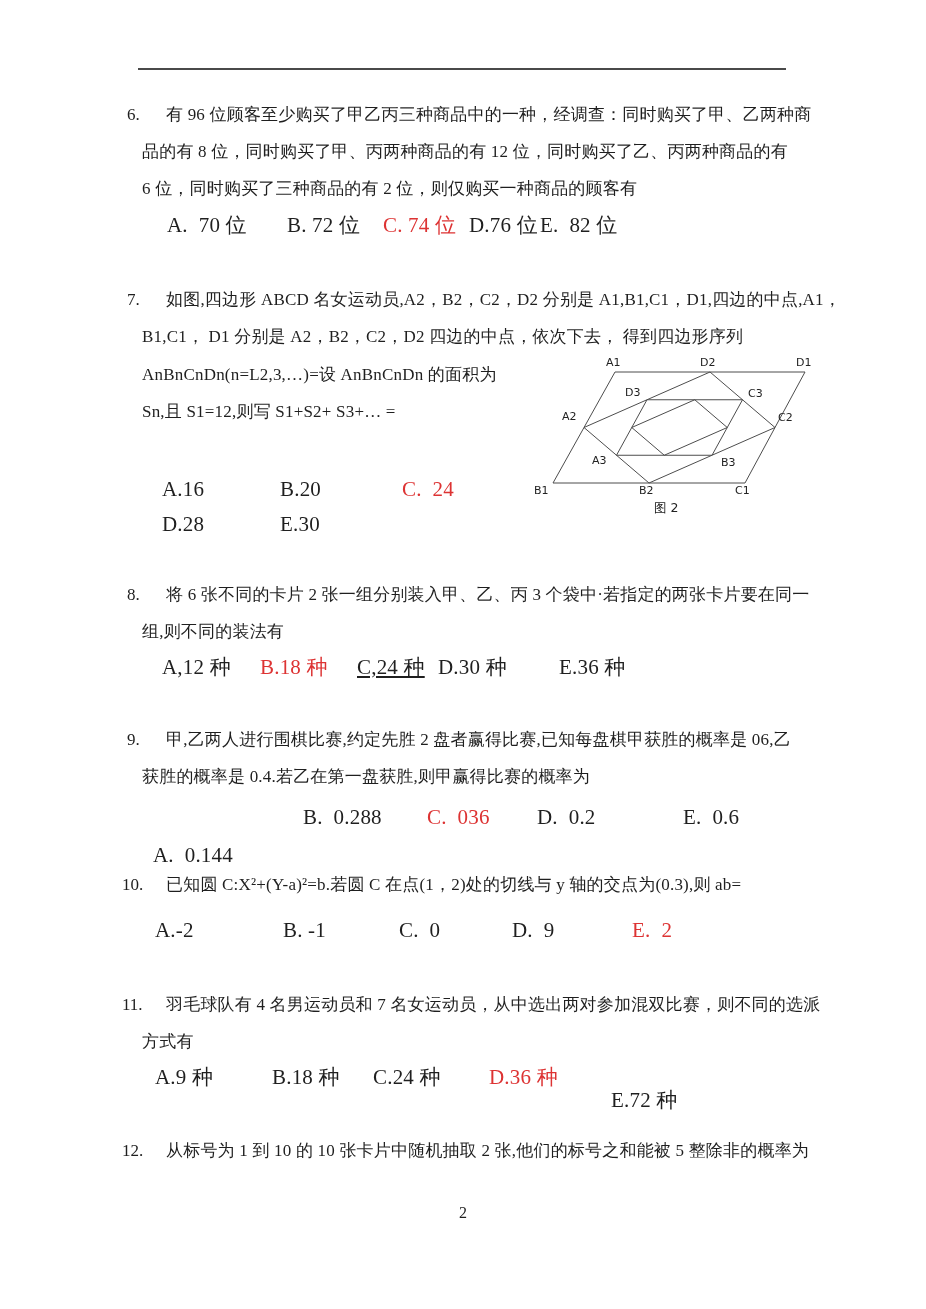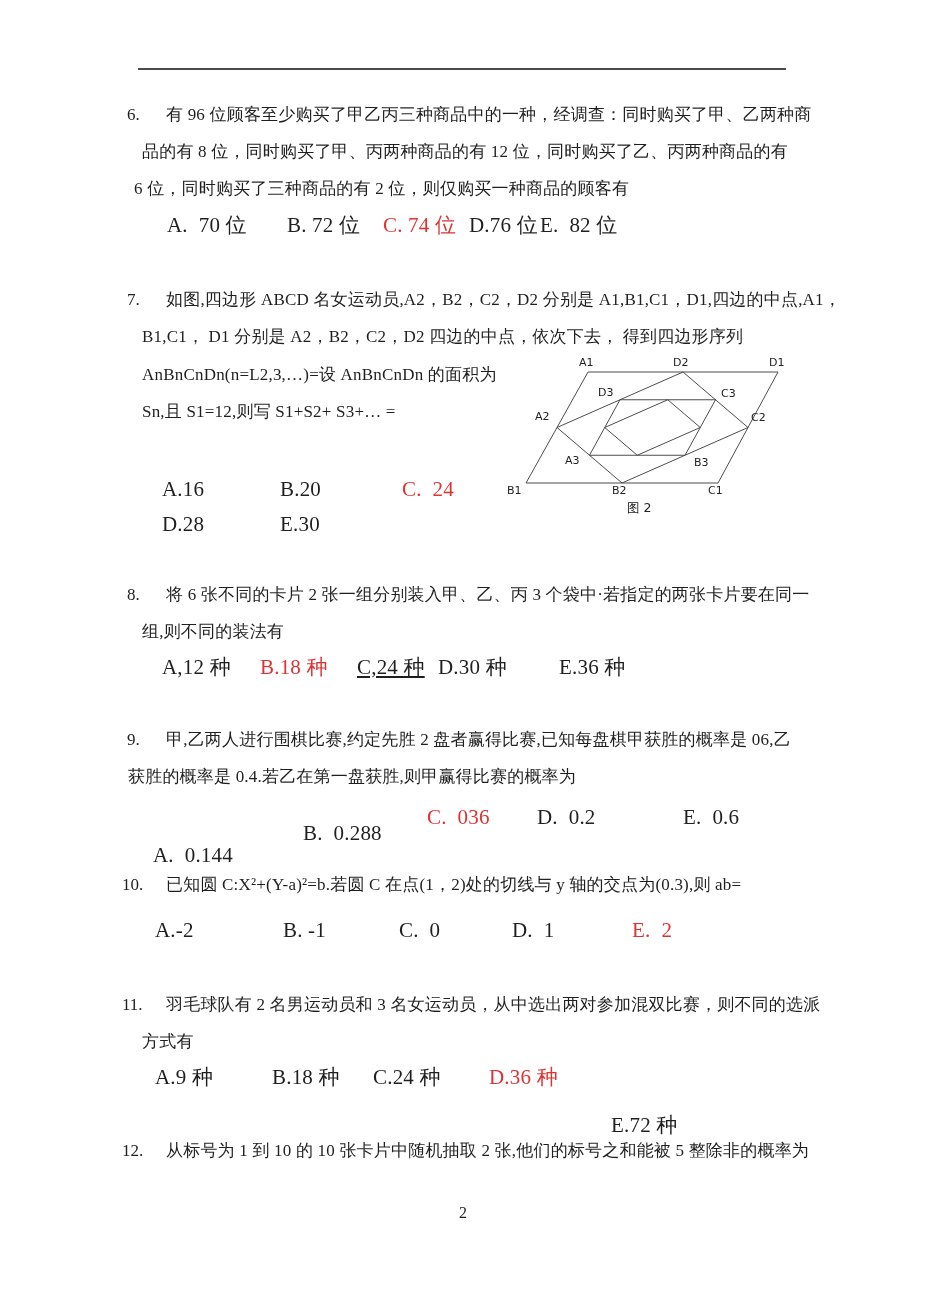--- a/index.html
+++ b/index.html
@@ -14,21 +14,21 @@
   .ln {
     position:absolute; font-size:17px; line-height:24px;
     white-space:pre; letter-spacing:0.2px;
   }
   .num { position:absolute; font-size:17px; line-height:24px; white-space:pre; }
   .opt {
     position:absolute; font-size:21px; line-height:24px; white-space:pre;
     letter-spacing:0.2px;
   }
   .red { color:var(--highlight-red,#dd3333); }
-  .figure { position:absolute; left:501px; top:350px; width:300px; height:170px; }
+  .figure { position:absolute; left:528px; top:350px; width:300px; height:170px; }
   .figure svg { display:block; }
   .figure text {
     font-family:"DejaVu Sans","Liberation Sans",sans-serif;
     font-size:11px; fill:#222222;
   }
   .figure text.cap { font-size:12.5px; }
   .pageno {
     position:absolute; left:0; top:1204px; width:926px; text-align:center;
     font-size:16px;
   }
@@ -38,21 +38,21 @@
 
 <div class="page">
 
   <div class="rule" style="left:138px; top:68px; width:648px; height:2px;"></div>
 
   
   <div class="q">
     <span class="num" style="left:127px; top:103px;">6.</span>
     <div class="ln" style="left:166px; top:103px;">有 96 位顾客至少购买了甲乙丙三种商品中的一种，经调查：同时购买了甲、乙两种商</div>
     <div class="ln" style="left:142px; top:140px;">品的有 8 位，同时购买了甲、丙两种商品的有 12 位，同时购买了乙、丙两种商品的有</div>
-    <div class="ln" style="left:134px; top:177px;">6 位，同时购买了三种商品的有 2 位，则仅购买一种商品的顾客有</div>
+    <div class="ln" style="left:142px; top:177px;">6 位，同时购买了三种商品的有 2 位，则仅购买一种商品的顾客有</div>
     <span class="opt" style="left:167px; top:213px;">A.  70 位</span>
     <span class="opt" style="left:287px; top:213px;">B. 72 位</span>
     <span class="opt red" style="left:383px; top:213px;">C. 74 位</span>
     <span class="opt" style="left:469px; top:213px;text-align:right;">D.76 位</span>
     <span class="opt" style="left:540px; top:213px;">E.  82 位</span>
   </div>
 
   
   <div class="q">
     <span class="num" style="left:127px; top:288px;">7.</span>
@@ -101,49 +101,49 @@
     <span class="opt red" style="left:260px; top:655px;">B.18 种</span>
     <span class="opt" style="left:357px; top:655px;text-decoration:underline;">C,24 种</span>
     <span class="opt" style="left:438px; top:655px;">D.30 种</span>
     <span class="opt" style="left:559px; top:655px;">E.36 种</span>
   </div>
 
   
   <div class="q">
     <span class="num" style="left:127px; top:728px;">9.</span>
     <div class="ln" style="left:166px; top:728px;">甲,乙两人进行围棋比赛,约定先胜 2 盘者赢得比赛,已知每盘棋甲获胜的概率是 06,乙</div>
-    <div class="ln" style="left:128px; top:765px;">获胜的概率是 0.4.若乙在第一盘获胜,则甲赢得比赛的概率为</div>
+    <div class="ln" style="left:142px; top:765px;">获胜的概率是 0.4.若乙在第一盘获胜,则甲赢得比赛的概率为</div>
     <span class="opt" style="left:153px; top:805px;margin-top:38px;">A.  0.144</span>
-    <span class="opt" style="left:303px; top:805px;margin-top:16px;">B.  0.288</span>
+    <span class="opt" style="left:303px; top:805px;">B.  0.288</span>
     <span class="opt red" style="left:427px; top:805px;">C.  036</span>
     <span class="opt" style="left:537px; top:805px;">D.  0.2</span>
     <span class="opt" style="left:683px; top:805px;">E.  0.6</span>
   </div>
 
   
   <div class="q">
     <span class="num" style="left:122px; top:873px;">10.</span>
     <div class="ln" style="left:166px; top:873px;">已知圆 C:X²+(Y-a)²=b.若圆 C 在点(1，2)处的切线与 y 轴的交点为(0.3),则 ab=</div>
     <span class="opt" style="left:155px; top:918px;">A.-2</span>
     <span class="opt" style="left:283px; top:918px;">B. -1</span>
     <span class="opt" style="left:399px; top:918px;">C.  0</span>
-    <span class="opt" style="left:512px; top:918px;">D.  1</span>
+    <span class="opt" style="left:512px; top:918px;">D.  9</span>
     <span class="opt red" style="left:632px; top:918px;">E.  2</span>
   </div>
 
   
   <div class="q">
     <span class="num" style="left:122px; top:993px;">11.</span>
-    <div class="ln" style="left:166px; top:993px;">羽毛球队有 2 名男运动员和 3 名女运动员，从中选出两对参加混双比赛，则不同的选派</div>
+    <div class="ln" style="left:166px; top:993px;">羽毛球队有 4 名男运动员和 7 名女运动员，从中选出两对参加混双比赛，则不同的选派</div>
     <div class="ln" style="left:142px; top:1030px;">方式有</div>
     <span class="opt" style="left:155px; top:1065px;">A.9 种</span>
     <span class="opt" style="left:272px; top:1065px;">B.18 种</span>
     <span class="opt" style="left:373px; top:1065px;">C.24 种</span>
     <span class="opt red" style="left:489px; top:1065px;">D.36 种</span>
-    <span class="opt" style="left:611px; top:1113px;">E.72 种</span>
+    <span class="opt" style="left:611px; top:1088px;">E.72 种</span>
   </div>
 
   
   <div class="q">
     <span class="num" style="left:122px; top:1139px;">12.</span>
     <div class="ln" style="left:166px; top:1139px;">从标号为 1 到 10 的 10 张卡片中随机抽取 2 张,他们的标号之和能被 5 整除非的概率为</div>
   </div>
 
   <div class="pageno">2</div>
 

